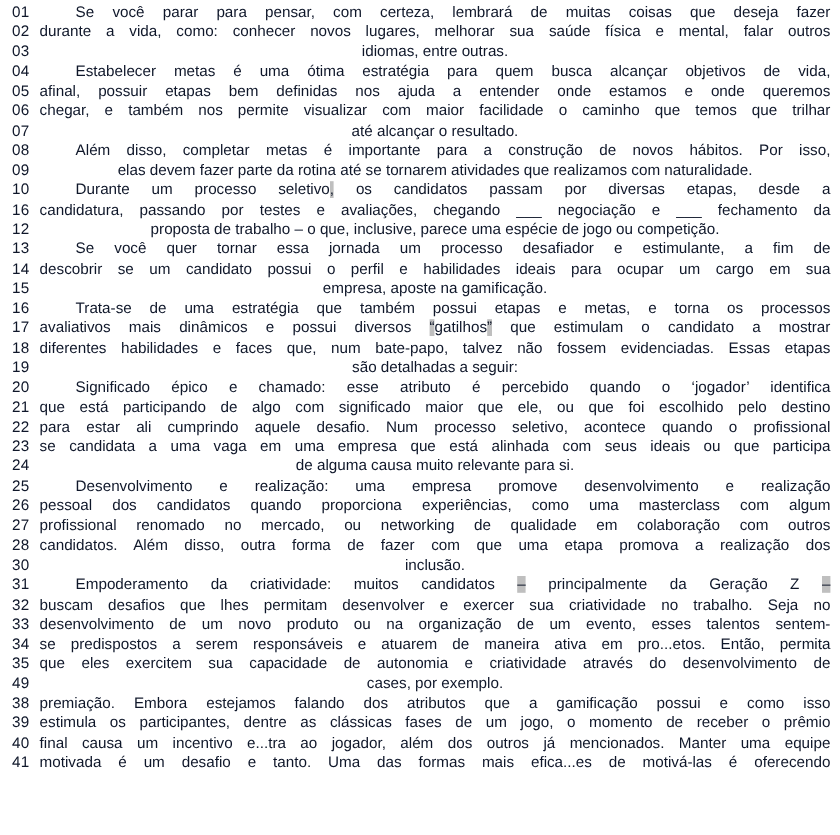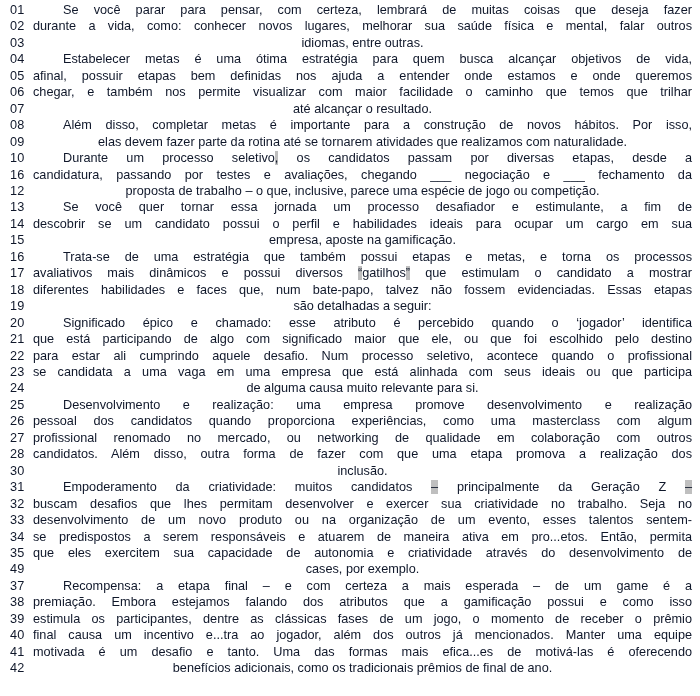--- a/index.html
+++ b/index.html
@@ -185,36 +185,28 @@
     </div>
     <div class="line">
       <span class="num">35</span>
       <span class="text justify"><span>que eles exercitem sua capacidade de autonomia e criatividade através do desenvolvimento de</span></span>
     </div>
     <div class="line">
       <span class="num">49</span>
       <span class="text"><span>cases, por exemplo.</span></span>
     </div>
     <div class="line">
-      <span class="num">37</span>
-      <span class="text justify indent"><span class="bold">Recompensa:</span><span> a etapa final – e com certeza a mais esperada – de um game é a</span></span>
-    </div>
-    <div class="line">
       <span class="num">38</span>
       <span class="text justify"><span>premiação. Embora estejamos falando dos atributos que a gamificação possui e como isso</span></span>
     </div>
     <div class="line">
       <span class="num">39</span>
       <span class="text justify"><span>estimula os participantes, dentre as clássicas fases de um jogo, o momento de receber o prêmio</span></span>
     </div>
     <div class="line">
       <span class="num">40</span>
       <span class="text justify"><span>final causa um incentivo e...tra ao jogador, além dos outros já mencionados. Manter uma equipe</span></span>
     </div>
     <div class="line">
       <span class="num">41</span>
       <span class="text justify"><span>motivada é um desafio e tanto. Uma das formas mais efica...es de motivá-las é oferecendo</span></span>
-    </div>
-    <div class="line">
-      <span class="num">42</span>
-      <span class="text"><span>benefícios adicionais, como os tradicionais prêmios de final de ano.</span></span>
     </div>
   </div>
 
 </body></html>

